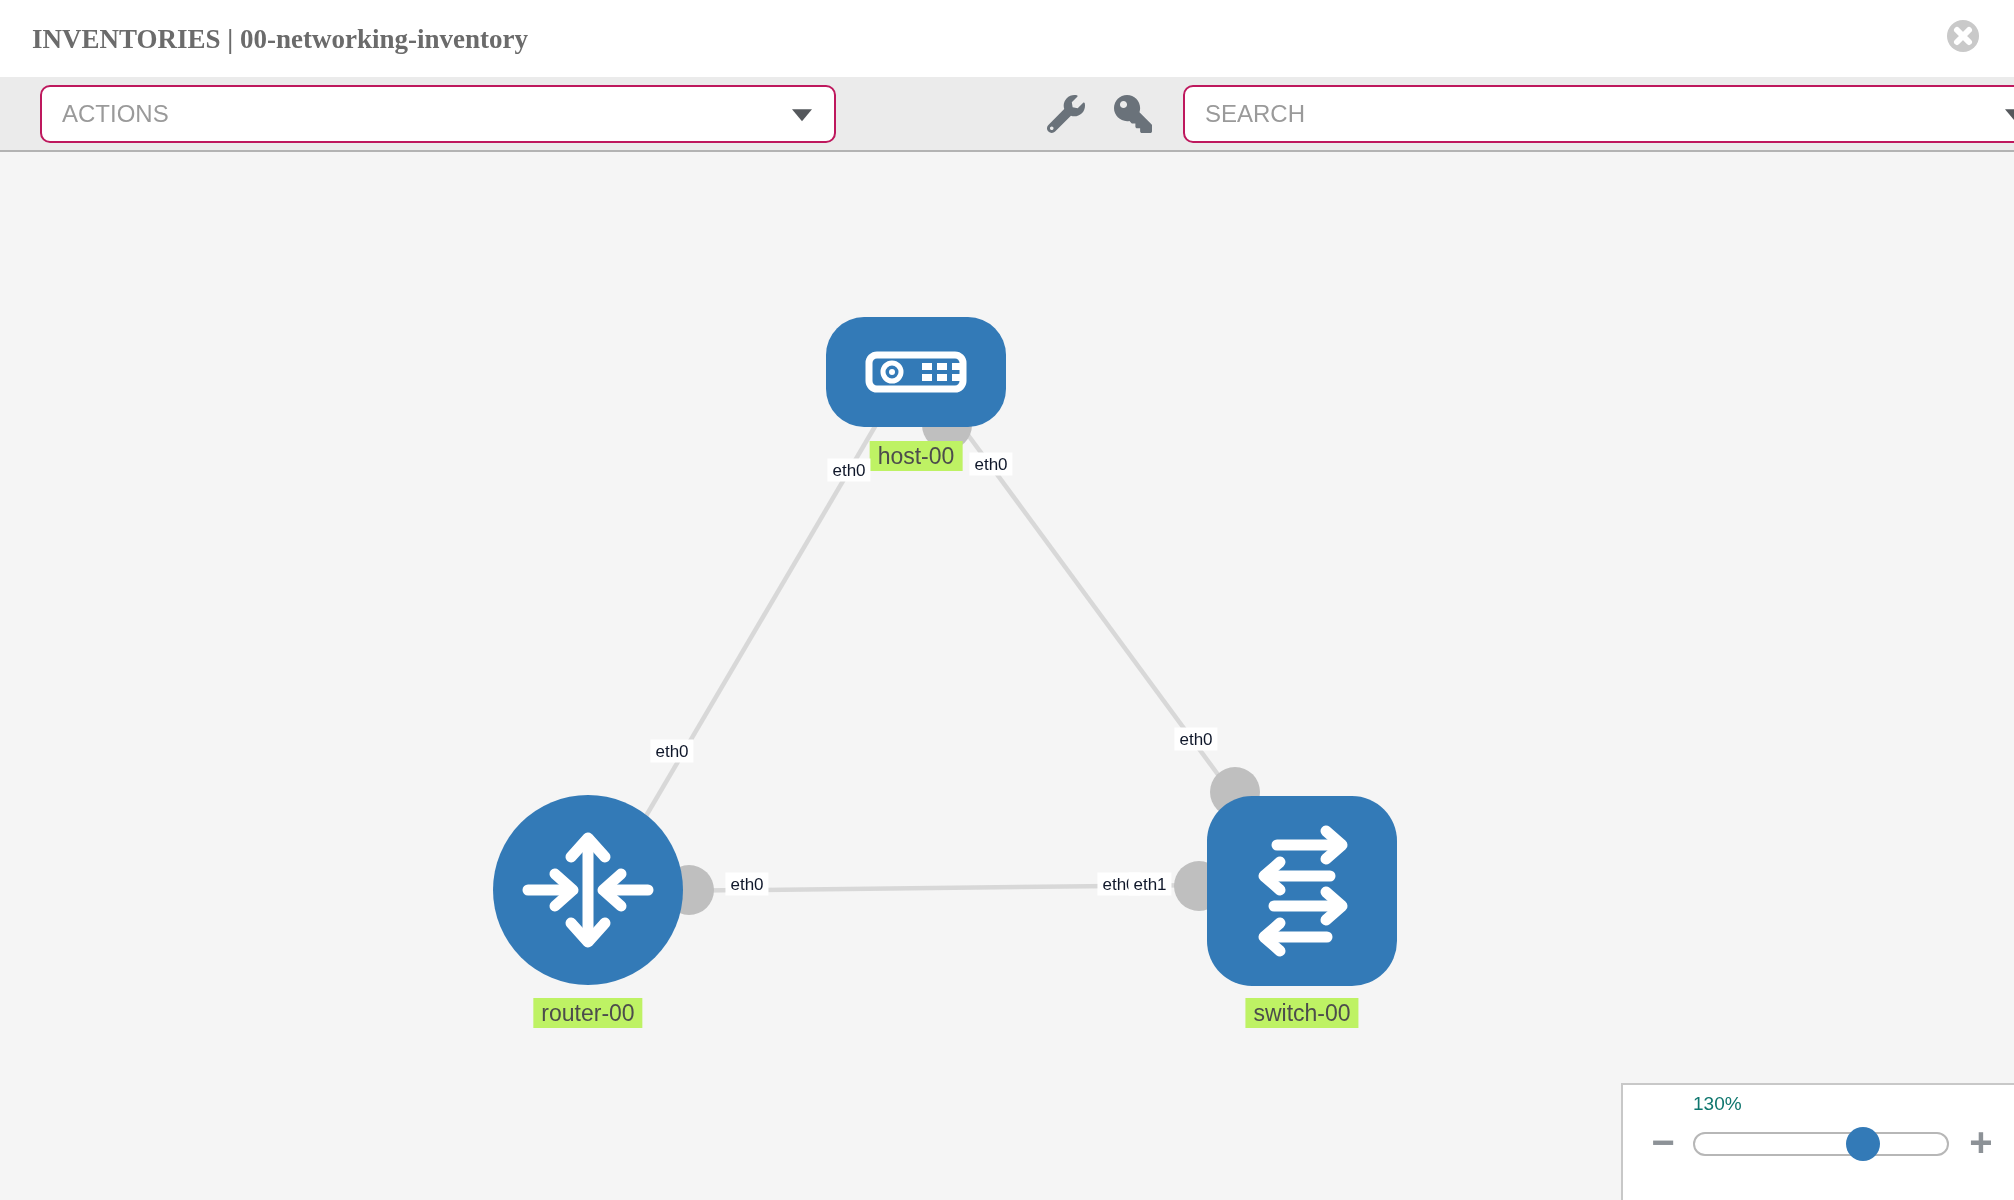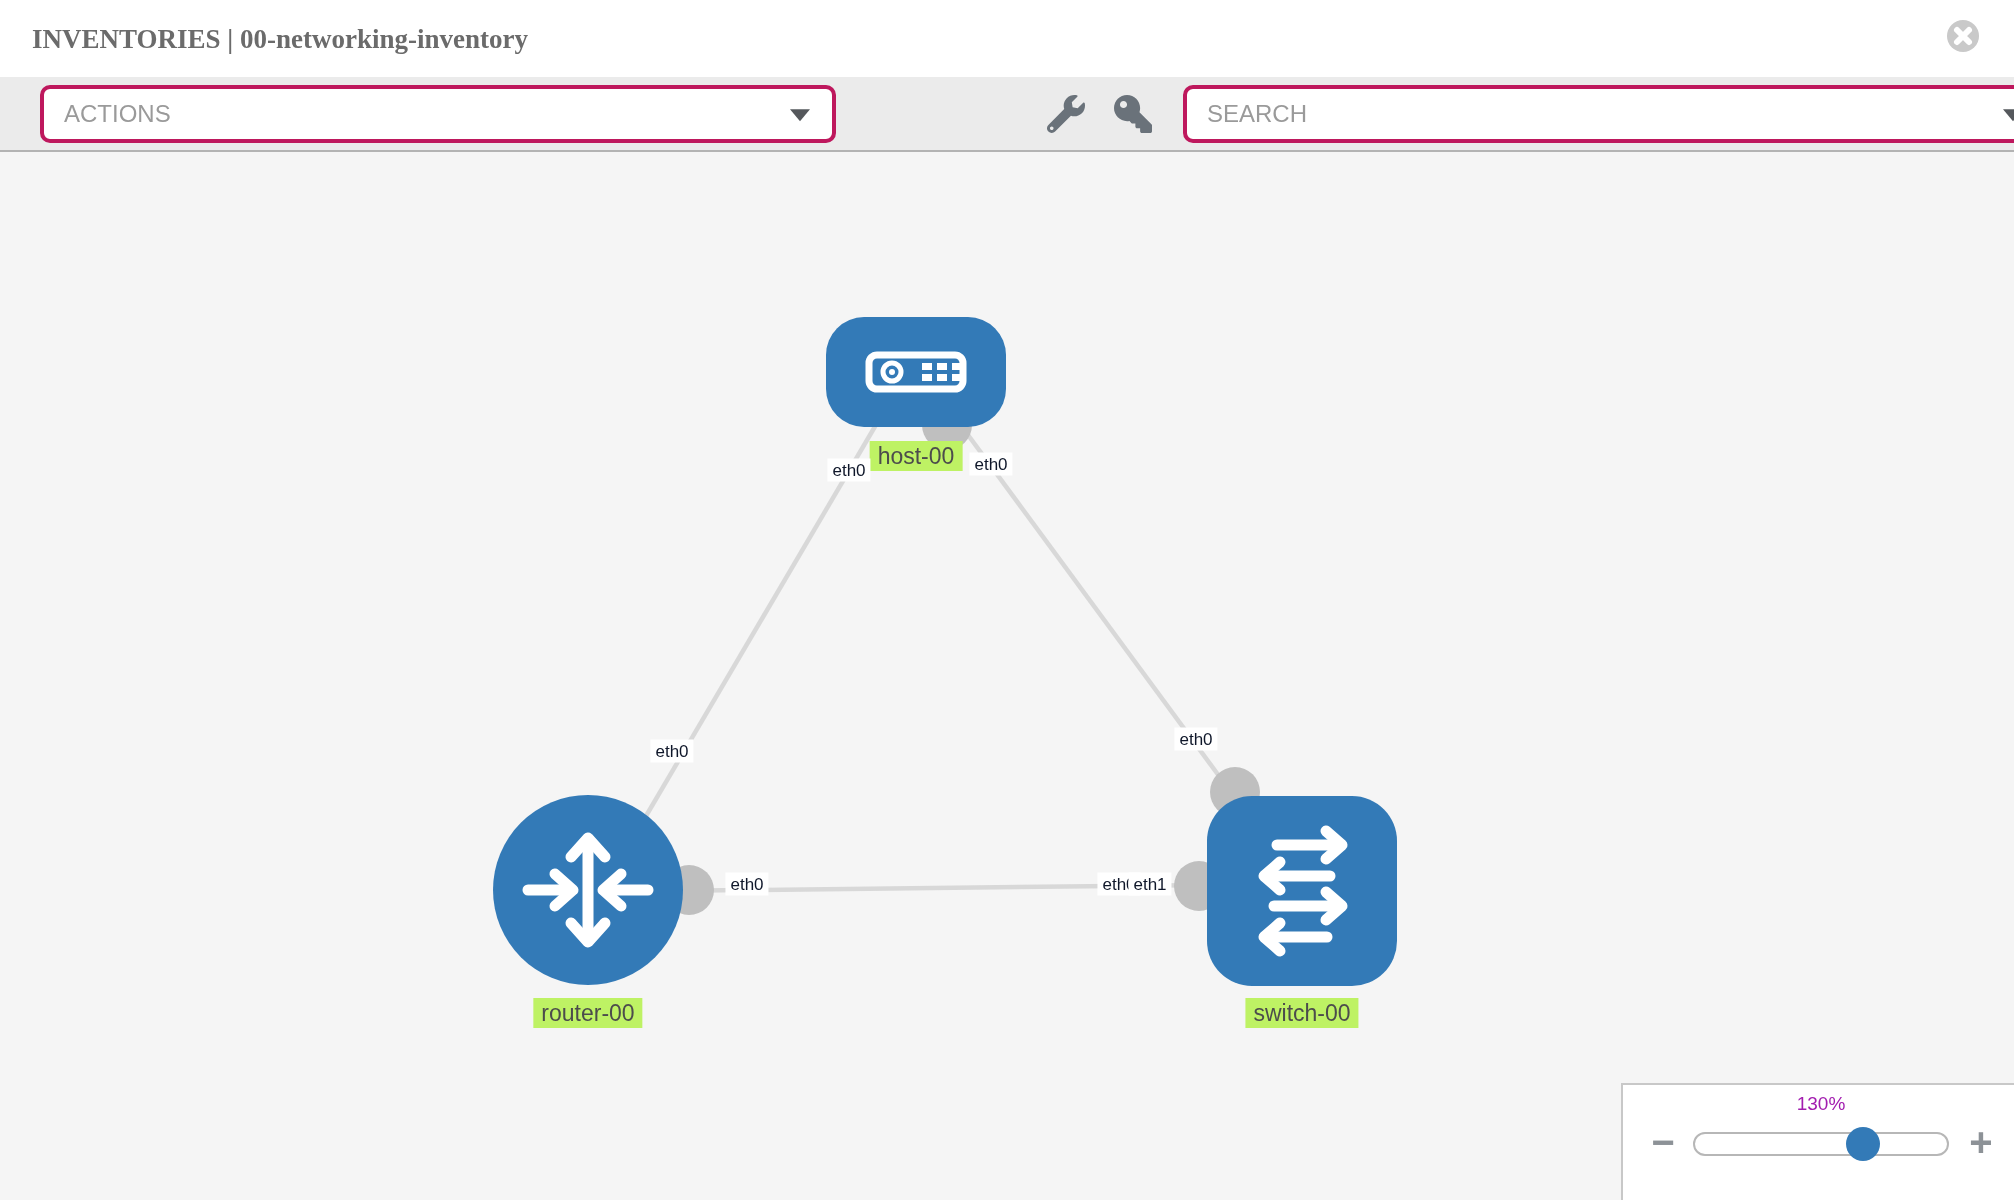--- a/index.html
+++ b/index.html
@@ -8,21 +8,21 @@
 
   
   .header{position:absolute;left:0;top:0;width:100%;height:77px;background:#fff;font-family:Liberation Serif, serif;}
   .title{position:absolute;left:32px;top:50%;transform:translateY(-50%);
          font-size:27px;font-weight:bold;color:#6b6b6b;white-space:nowrap;}
   .close-btn{position:absolute;right:34px;top:19px;width:34px;height:34px;cursor:pointer;}
 
   
   .toolbar{position:absolute;left:0;top:77px;width:100%;height:75px;background:#ebebeb;
            border-bottom:2px solid #b3b3b3;box-sizing:border-box;}
-  .select{position:absolute;top:8px;height:58px;background:#fff;border:4px solid #be185d;
+  .select{position:absolute;top:8px;height:58px;background:#fff;border:2px solid #be185d;
           border-radius:10px;box-sizing:border-box;display:flex;align-items:center;
           padding:0 20px;font-size:24px;color:#9a9a9a;cursor:pointer;}
   .select.actions{left:40px;width:796px;}
   .select.search{left:1183px;width:866px;}
   .caret{position:absolute;right:22px;top:50%;transform:translateY(-40%);width:0;height:0;
          border-left:10px solid transparent;border-right:10px solid transparent;
          border-top:12px solid #55585c;}
   .tool-icon{position:absolute;top:18px;width:38px;height:38px;cursor:pointer;}
   .tool-icon.wrench{left:1047px;}
   .tool-icon.key{left:1114px;}
@@ -31,22 +31,22 @@
   .canvas{position:absolute;left:0;top:152px;width:2014px;height:1048px;background:#f5f5f5;overflow:hidden;}
   .topo{position:absolute;left:0;top:0;}
   .n-label{position:absolute;transform:translate(-50%,-50%);background:#bef264;color:#4c4c4c;
            font-size:23px;line-height:30px;padding:0 8px;white-space:nowrap;}
   .i-label{position:absolute;transform:translate(-50%,-50%);background:#fff;color:#0f172a;
            font-size:17px;line-height:23px;padding:0 5px;white-space:nowrap;}
 
   
   .zoom-panel{position:absolute;left:1621px;top:931px;width:400px;height:145px;
               background:#fff;border:2px solid #c8c8c8;box-sizing:border-box;}
-  .zoom-level{position:absolute;left:70px;top:8px;width:256px;text-align:center;
-              font-size:19px;color:#a21caf;}
+  .zoom-level{position:absolute;left:70px;top:8px;width:256px;
+              font-size:19px;color:#0f766e;}
   .zoom-sign{position:absolute;transform:translate(-50%,-54%);font-size:40px;font-weight:bold;
              color:#8d9297;cursor:pointer;line-height:40px;}
   .zoom-sign.minus{left:40px;top:59px;}
   .zoom-sign.plus{left:358px;top:59px;}
   .zoom-track{position:absolute;left:70px;top:47px;width:256px;height:24px;background:#fff;
               border:2px solid #b7b7b7;border-radius:14px;box-sizing:border-box;cursor:pointer;}
   .zoom-thumb{position:absolute;left:151px;top:-7px;width:34px;height:34px;border-radius:50%;
               background:#337ab7;cursor:pointer;}
 </style>
 </head>

